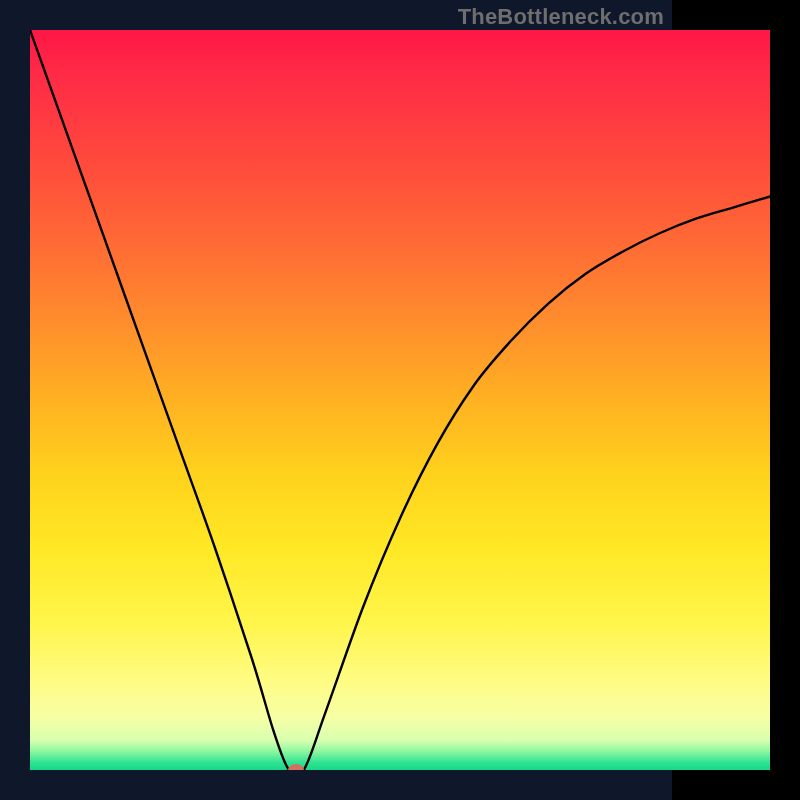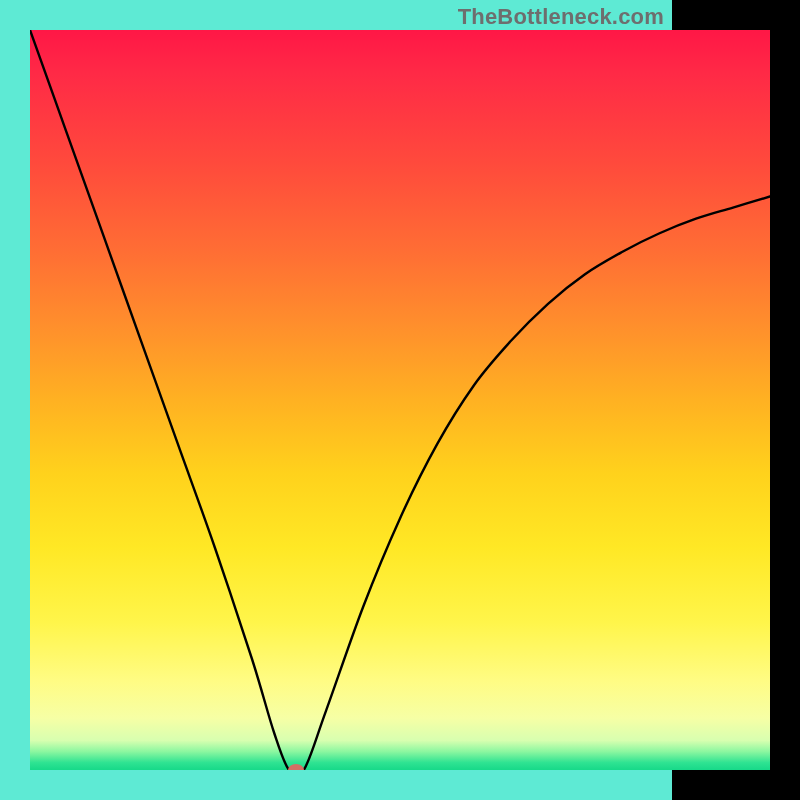--- a/index.html
+++ b/index.html
@@ -8,21 +8,21 @@
     width: 800px;
     height: 800px;
     overflow: hidden;
     background: #000;
     font-family: Arial, Helvetica, sans-serif;
   }
   .outer {
     position: relative;
     width: 672px;
     height: 800px;
-    background: #5eead4;
+    background: #0f172a;
   }
   .plot {
     position: absolute;
     left: 30px;
     top: 30px;
     width: 740px;
     height: 740px;
     
     background: linear-gradient(
       to bottom,

